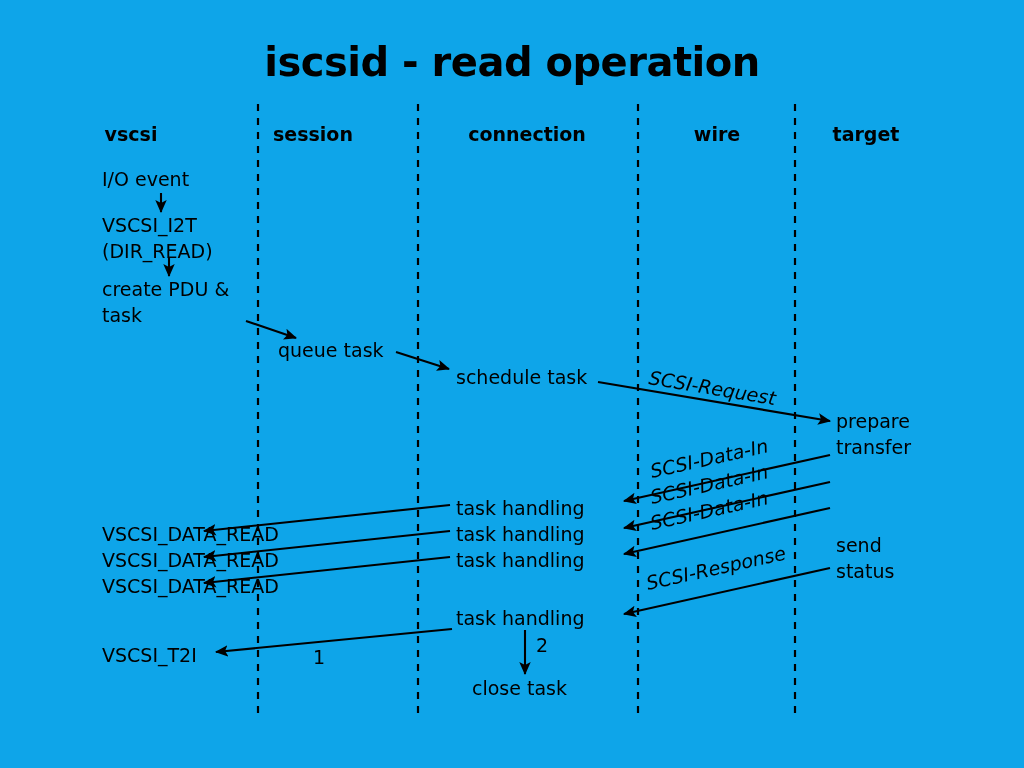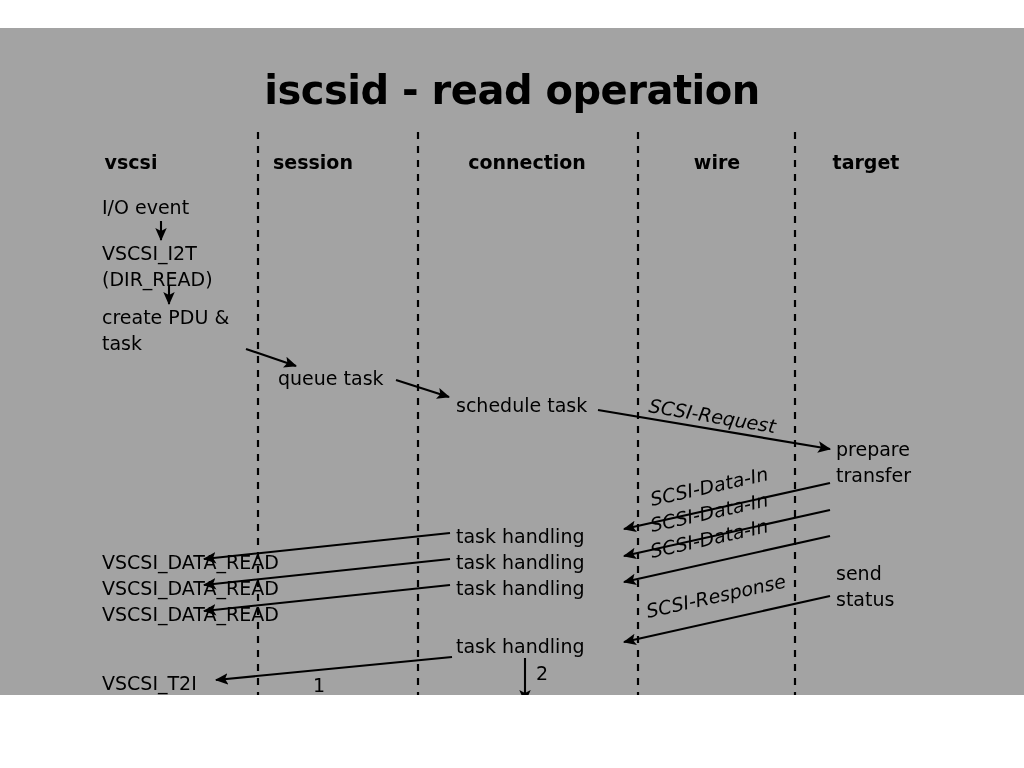--- a/index.html
+++ b/index.html
@@ -3,25 +3,24 @@
 <meta charset="utf-8">
 <style>
   html, body {
     margin: 0;
     padding: 0;
     background: #ffffff;
   }
   #stage {
     position: relative;
     width: 1024px;
-    height: 667px;
-    background: #a3a3a3;
+    height: 768px;
+    background: #0ea5e9;
     font-family: "DejaVu Sans", "Liberation Sans", sans-serif;
     overflow: hidden;
-    margin-top: 28px;
   }
   #diagram-svg {
     position: absolute;
     left: 0;
     top: 0;
     width: 1024px;
     height: 768px;
   }
   text {
     fill: #000000;

